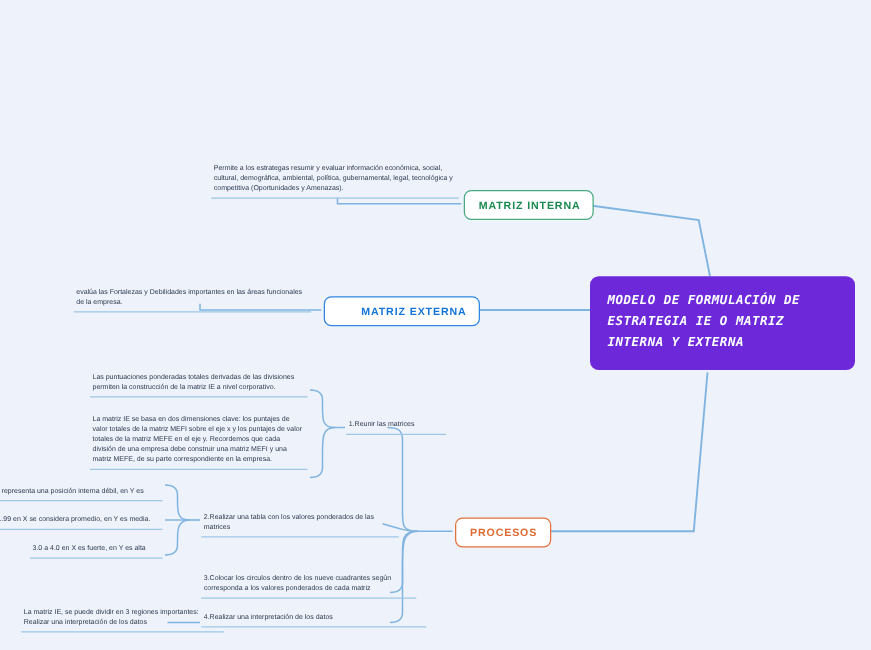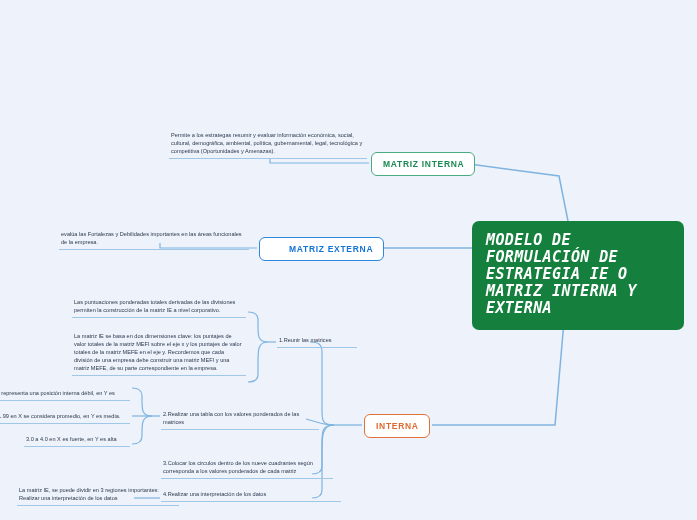--- a/index.html
+++ b/index.html
@@ -30,27 +30,27 @@
   }
 
   
   .root-node {
     position: absolute;
     left: 472px;
     top: 221px;
     width: 212px;
     box-sizing: border-box;
     padding: 11px 12px 13px 14px;
-    background: #15803d;
+    background: #6d28d9;
     border-radius: 7px;
     color: #ffffff;
     font-family: "DejaVu Sans Mono", monospace;
     font-style: italic;
     font-weight: bold;
-    font-size: 15px;
+    font-size: 10px;
     line-height: 17px;
     letter-spacing: 0.4px;
   }
 
   
   .pill {
     position: absolute;
     box-sizing: border-box;
     background: #ffffff;
     border-radius: 6px;
@@ -142,21 +142,21 @@
   </div>
 
   <div class="pill pill-blue" style="left:259px; top:237px;">
     <span>MATRIZ EXTERNA</span>
   </div>
   <div class="leaf" style="left:59px; top:229px; width:190px;">
     <span class="leaf-text">evalúa las Fortalezas y Debilidades importantes en las áreas funcionales de la empresa.</span>
   </div>
 
   <div class="pill pill-orange" style="left:364px; top:414px;">
-    <span>INTERNA</span>
+    <span>PROCESOS</span>
   </div>
 
   <div class="leaf" style="left:277px; top:335px; width:80px;">
     <span class="leaf-text">1.Reunir las matrices</span>
   </div>
   <div class="leaf" style="left:72px; top:297px; width:174px;">
     <span class="leaf-text">Las puntuaciones ponderadas totales derivadas de las divisiones permiten la construcción de la matriz IE a nivel corporativo.</span>
   </div>
   <div class="leaf" style="left:72px; top:331px; width:174px;">
     <span class="leaf-text">La matriz IE se basa en dos dimensiones clave: los puntajes de valor totales de la matriz MEFI sobre el eje x y los puntajes de valor totales de la matriz MEFE en el eje y. Recordemos que cada división de una empresa debe construir una matriz MEFI y una matriz MEFE, de su parte correspondiente en la empresa.</span>

